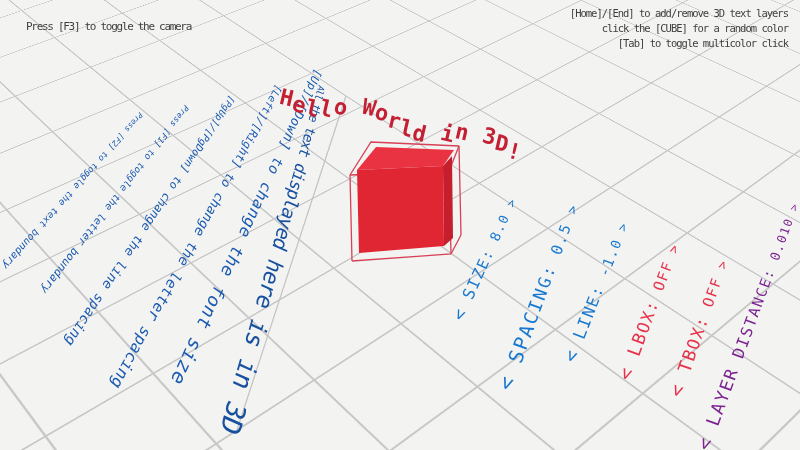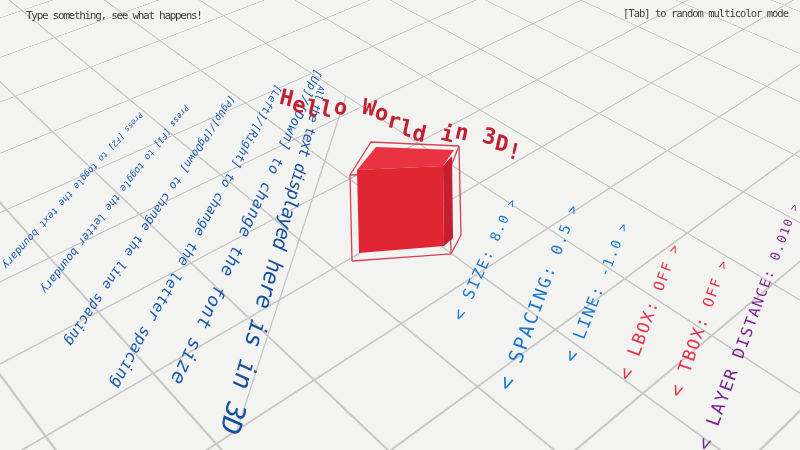--- a/index.html
+++ b/index.html
@@ -77,21 +77,23 @@
   <div class="ptext" style="left:148px;top:122px;transform:rotate(132deg) skewX(-10deg);color:#1a5ab0;"><span style="font-size: 7.5px;">P</span><span style="font-size: 7.6px;">r</span><span style="font-size: 7.7px;">e</span><span style="font-size: 7.7px;">s</span><span style="font-size: 7.8px;">s</span><span style="font-size: 7.9px;">&nbsp;</span><span style="font-size: 8px;">[</span><span style="font-size: 8.1px;">F</span><span style="font-size: 8.1px;">2</span><span style="font-size: 8.2px;">]</span><span style="font-size: 8.3px;">&nbsp;</span><span style="font-size: 8.4px;">t</span><span style="font-size: 8.5px;">o</span><span style="font-size: 8.6px;">&nbsp;</span><span style="font-size: 8.6px;">t</span><span style="font-size: 8.7px;">o</span><span style="font-size: 8.8px;">g</span><span style="font-size: 8.9px;">g</span><span style="font-size: 9px;">l</span><span style="font-size: 9px;">e</span><span style="font-size: 9.1px;">&nbsp;</span><span style="font-size: 9.2px;">t</span><span style="font-size: 9.3px;">h</span><span style="font-size: 9.4px;">e</span><span style="font-size: 9.4px;">&nbsp;</span><span style="font-size: 9.5px;">t</span><span style="font-size: 9.6px;">e</span><span style="font-size: 9.7px;">x</span><span style="font-size: 9.8px;">t</span><span style="font-size: 9.9px;">&nbsp;</span><span style="font-size: 9.9px;">b</span><span style="font-size: 10px;">o</span><span style="font-size: 10.1px;">u</span><span style="font-size: 10.2px;">n</span><span style="font-size: 10.3px;">d</span><span style="font-size: 10.3px;">a</span><span style="font-size: 10.4px;">r</span><span style="font-size: 10.5px;">y</span></div>
 
   <div class="ptext" style="left: 450px; top: 316px; transform: rotate(-66deg); letter-spacing: 1.5px; color: rgb(24, 120, 208);"><span style="font-size: 17px;">&lt;</span><span style="font-size: 16.6px;">&nbsp;</span><span style="font-size: 16.2px;">S</span><span style="font-size: 15.8px;">I</span><span style="font-size: 15.3px;">Z</span><span style="font-size: 14.9px;">E</span><span style="font-size: 14.5px;">:</span><span style="font-size: 14.1px;">&nbsp;</span><span style="font-size: 13.7px;">8</span><span style="font-size: 13.3px;">.</span><span style="font-size: 12.8px;">0</span><span style="font-size: 12.4px;">&nbsp;</span><span style="font-size: 12px;">&gt;</span></div>
   <div class="ptext" style="left: 495px; top: 386px; transform: rotate(-70deg); letter-spacing: 2px; color: rgb(24, 120, 208);"><span style="font-size: 21px;">&lt;</span><span style="font-size: 20.5px;">&nbsp;</span><span style="font-size: 20px;">S</span><span style="font-size: 19.5px;">P</span><span style="font-size: 19px;">A</span><span style="font-size: 18.5px;">C</span><span style="font-size: 18px;">I</span><span style="font-size: 17.5px;">N</span><span style="font-size: 17px;">G</span><span style="font-size: 16.5px;">:</span><span style="font-size: 16px;">&nbsp;</span><span style="font-size: 15.5px;">0</span><span style="font-size: 15px;">.</span><span style="font-size: 14.5px;">5</span><span style="font-size: 14px;">&nbsp;</span><span style="font-size: 13.5px;">&gt;</span></div>
   <div class="ptext" style="left: 561px; top: 358px; transform: rotate(-69deg); letter-spacing: 1.5px; color: rgb(24, 120, 208);"><span style="font-size: 18px;">&lt;</span><span style="font-size: 17.6px;">&nbsp;</span><span style="font-size: 17.2px;">L</span><span style="font-size: 16.7px;">I</span><span style="font-size: 16.3px;">N</span><span style="font-size: 15.9px;">E</span><span style="font-size: 15.5px;">:</span><span style="font-size: 15px;">&nbsp;</span><span style="font-size: 14.6px;">-</span><span style="font-size: 14.2px;">1</span><span style="font-size: 13.8px;">.</span><span style="font-size: 13.3px;">0</span><span style="font-size: 12.9px;">&nbsp;</span><span style="font-size: 12.5px;">&gt;</span></div>
   <div class="ptext" style="left: 615px; top: 376px; transform: rotate(-70deg); letter-spacing: 1.5px; color: rgb(233, 48, 72);"><span style="font-size: 19px;">&lt;</span><span style="font-size: 18.5px;">&nbsp;</span><span style="font-size: 18px;">L</span><span style="font-size: 17.5px;">B</span><span style="font-size: 17px;">O</span><span style="font-size: 16.5px;">X</span><span style="font-size: 16px;">:</span><span style="font-size: 15.5px;">&nbsp;</span><span style="font-size: 15px;">O</span><span style="font-size: 14.5px;">F</span><span style="font-size: 14px;">F</span><span style="font-size: 13.5px;">&nbsp;</span><span style="font-size: 13px;">&gt;</span></div>
   <div class="ptext" style="left: 666px; top: 393px; transform: rotate(-71deg); letter-spacing: 1.5px; color: rgb(233, 48, 72);"><span style="font-size: 19px;">&lt;</span><span style="font-size: 18.5px;">&nbsp;</span><span style="font-size: 18px;">T</span><span style="font-size: 17.5px;">B</span><span style="font-size: 17px;">O</span><span style="font-size: 16.5px;">X</span><span style="font-size: 16px;">:</span><span style="font-size: 15.5px;">&nbsp;</span><span style="font-size: 15px;">O</span><span style="font-size: 14.5px;">F</span><span style="font-size: 14px;">F</span><span style="font-size: 13.5px;">&nbsp;</span><span style="font-size: 13px;">&gt;</span></div>
   <div class="ptext" style="left: 694px; top: 446px; transform: rotate(-70deg); letter-spacing: 1.5px; color: rgb(125, 35, 145);"><span style="font-size: 19px;">&lt;</span><span style="font-size: 18.7px;">&nbsp;</span><span style="font-size: 18.3px;">L</span><span style="font-size: 18px;">A</span><span style="font-size: 17.7px;">Y</span><span style="font-size: 17.3px;">E</span><span style="font-size: 17px;">R</span><span style="font-size: 16.7px;">&nbsp;</span><span style="font-size: 16.3px;">D</span><span style="font-size: 16px;">I</span><span style="font-size: 15.7px;">S</span><span style="font-size: 15.3px;">T</span><span style="font-size: 15px;">A</span><span style="font-size: 14.7px;">N</span><span style="font-size: 14.3px;">C</span><span style="font-size: 14px;">E</span><span style="font-size: 13.7px;">:</span><span style="font-size: 13.3px;">&nbsp;</span><span style="font-size: 13px;">0</span><span style="font-size: 12.7px;">.</span><span style="font-size: 12.3px;">0</span><span style="font-size: 12px;">1</span><span style="font-size: 11.7px;">0</span><span style="font-size: 11.3px;">&nbsp;</span><span style="font-size: 11px;">&gt;</span></div>
 
   <div class="hud hud-left">
-    <div class="hud-line">Type something, see what happens!</div>
     <div class="hud-gap"></div>
+    <div class="hud-line">Press [F3] to toggle the camera</div>
   </div>
 
   <div class="hud hud-right">
-    <div class="hud-rline">[Tab] to random multicolor mode</div>
+    <div class="hud-rline">[Home]/[End] to add/remove 3D text layers</div>
+    <div class="hud-rline">click the [CUBE] for a random color</div>
+    <div class="hud-rline">[Tab] to toggle multicolor click</div>
   </div>
 
 </div>
 
 </body></html>

